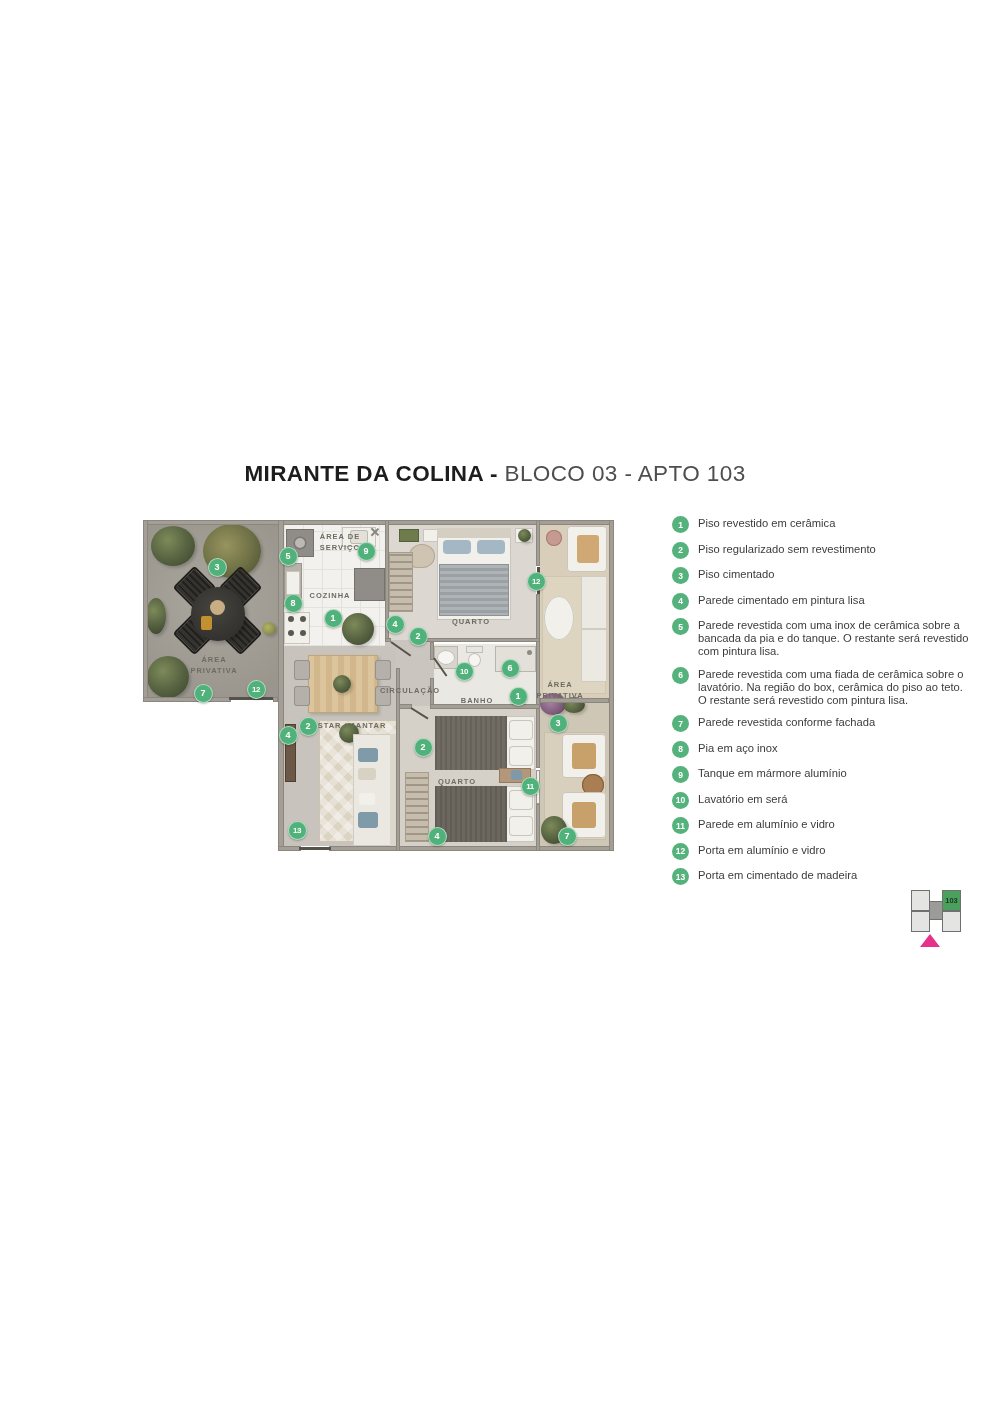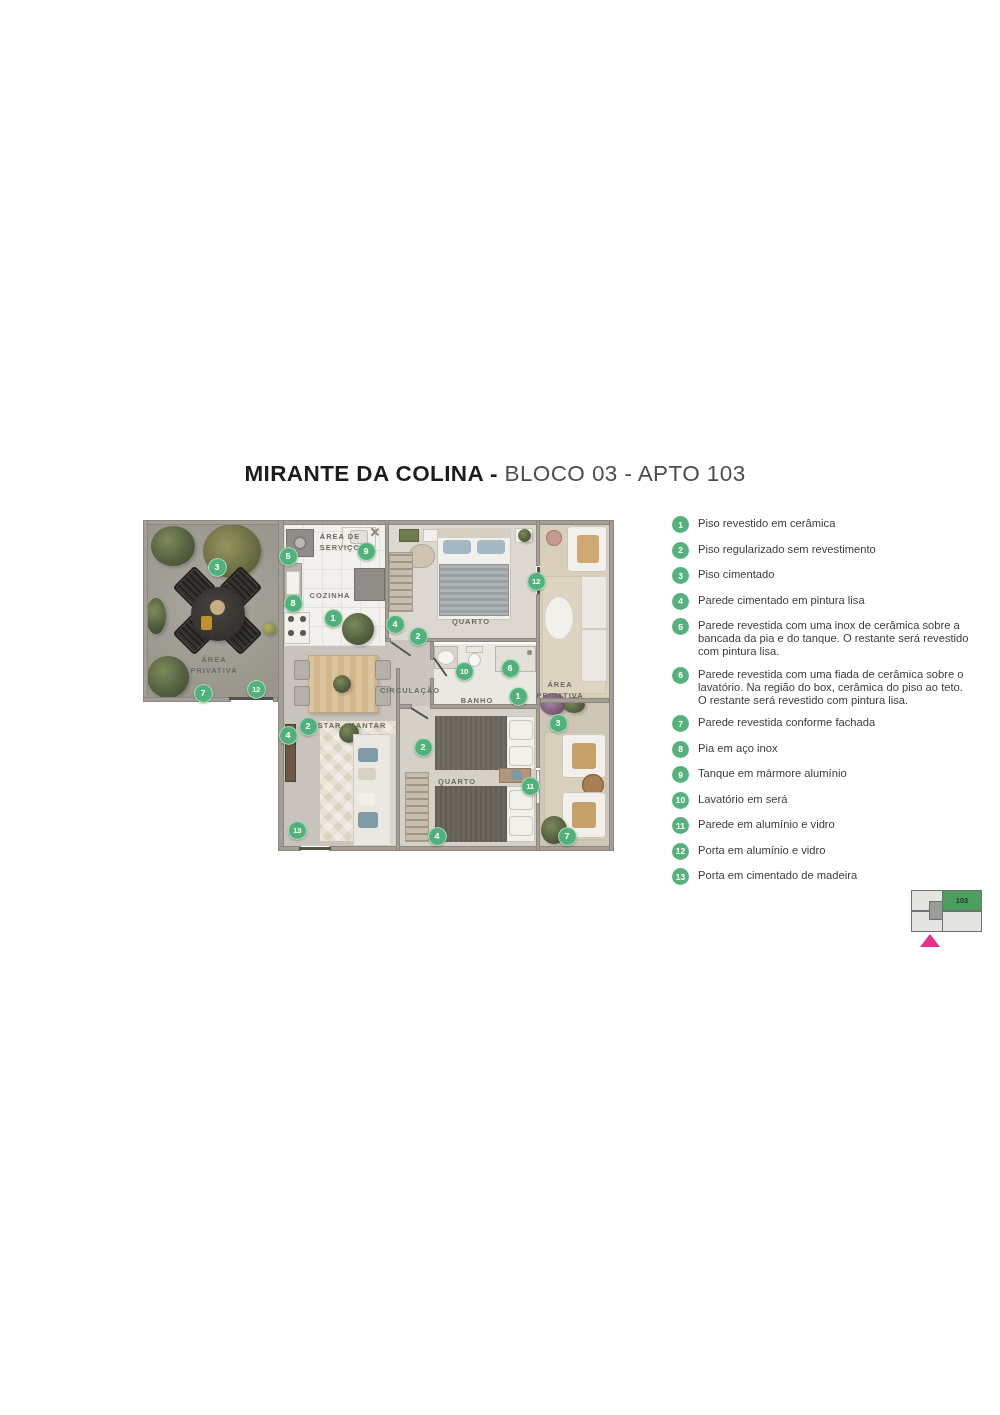--- a/index.html
+++ b/index.html
@@ -46,21 +46,21 @@
   .marker.two{font-size:8px;letter-spacing:-.5px;}
 
   
   #legend{position:absolute;left:672px;top:517px;width:300px;}
   .legend-row{display:flex;align-items:flex-start;margin-bottom:9.5px;}
   .legend-num{flex:0 0 auto;width:17px;height:17px;border-radius:50%;background:var(--legend-green);color:#fff;font-size:8.5px;font-weight:700;display:flex;align-items:center;justify-content:center;margin-right:9px;margin-top:-1px;}
   .legend-text{width:276px;font-size:11.2px;line-height:13px;color:#3b3b3b;}
 
   
   #keyplan{position:absolute;left:903px;top:888px;width:64px;height:62px;}
-  .kp-cell{position:absolute;width:40px;height:21px;background:#e4e4e2;border:1px solid #707070;box-sizing:border-box;}
+  .kp-cell{position:absolute;width:19px;height:21px;background:#e4e4e2;border:1px solid #707070;box-sizing:border-box;}
   .kp-cell.green{background:var(--keyplan-green);color:#1e3a26;font-size:7.5px;font-weight:700;text-align:center;line-height:19px;}
   .kp-conn{position:absolute;left:26px;top:13px;width:14px;height:19px;background:#9b9b99;border:1px solid #707070;box-sizing:border-box;}
   .kp-tri{position:absolute;left:17px;top:46px;width:0;height:0;border-left:10px solid transparent;border-right:10px solid transparent;border-bottom:13px solid var(--keyplan-pink);}
 
   .xicon{position:absolute;width:10px;height:10px;}
   .xicon::before,.xicon::after{content:"";position:absolute;left:4px;top:0;width:1.5px;height:10px;background:#8a8780;}
   .xicon::before{transform:rotate(45deg);}
   .xicon::after{transform:rotate(-45deg);}
 </style>
 </head>

